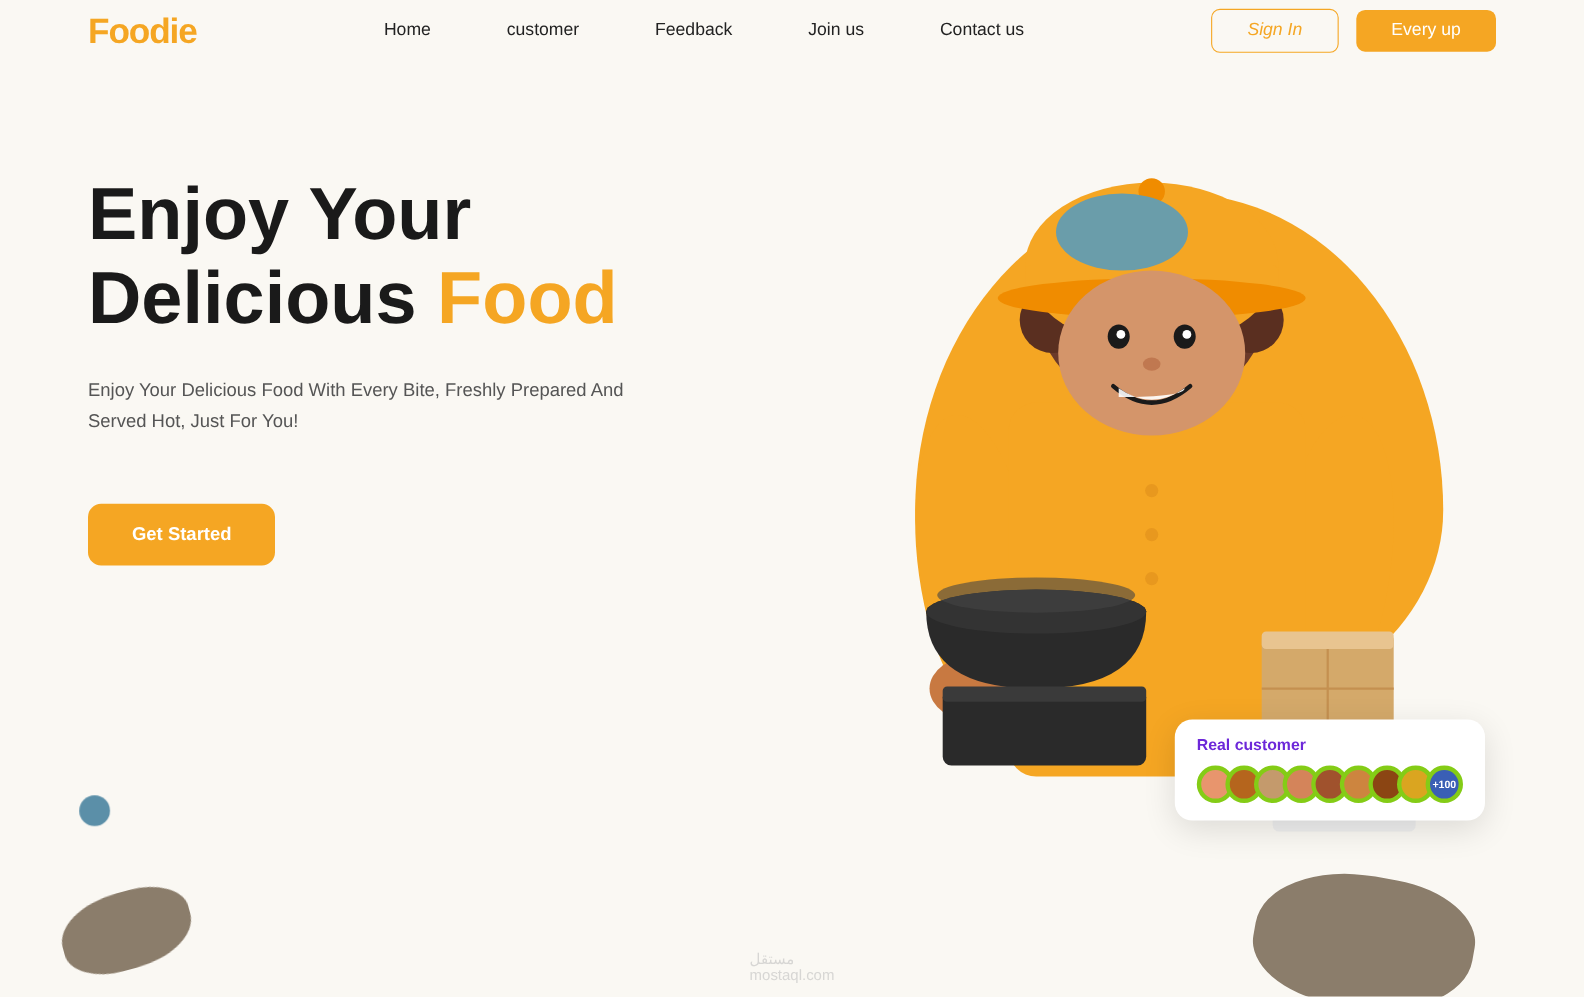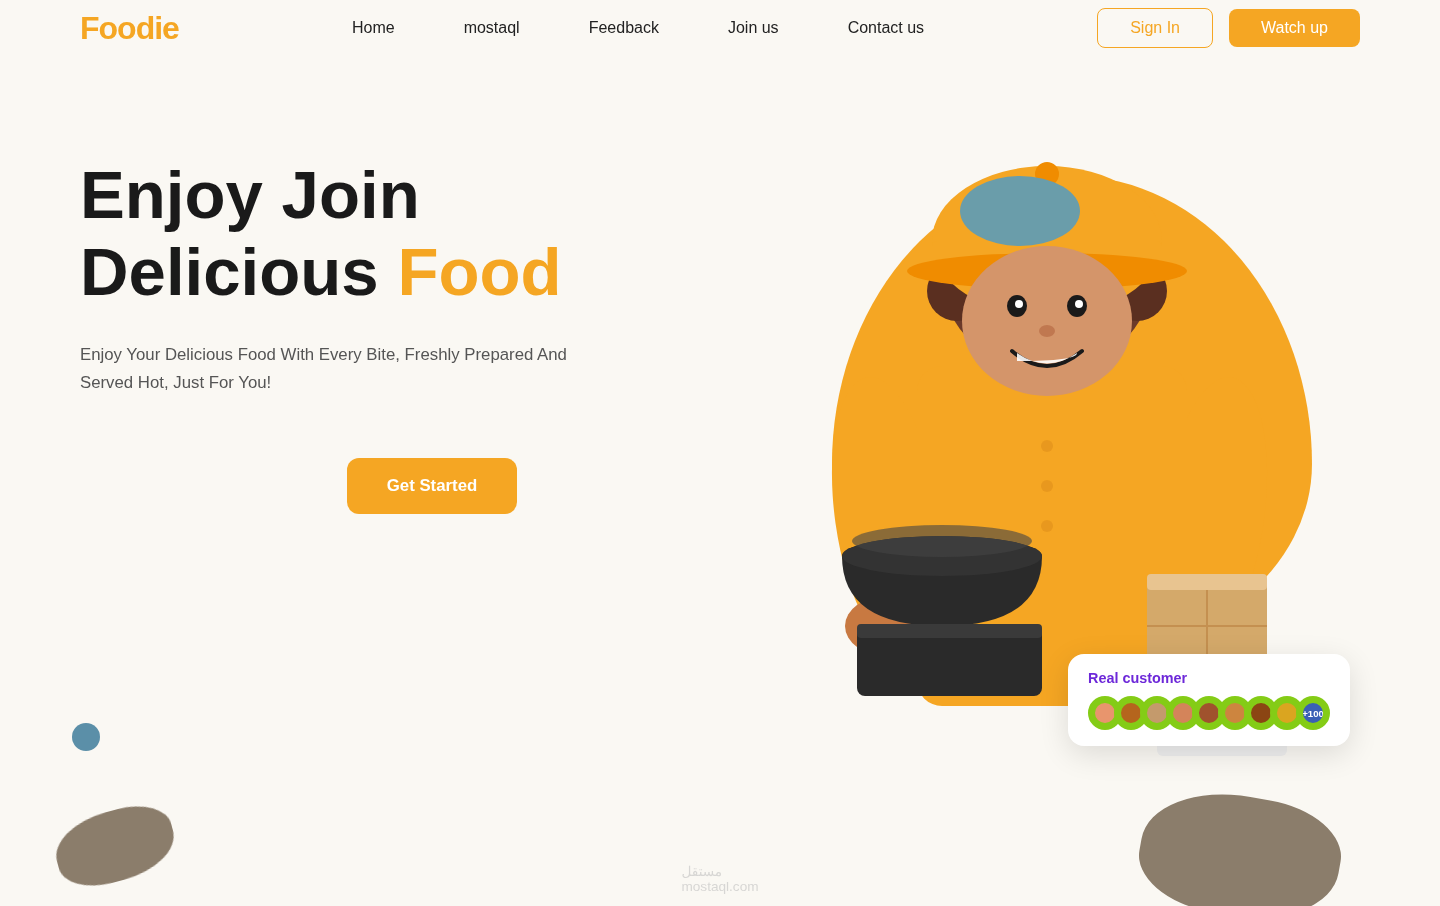--- a/index.html
+++ b/index.html
@@ -51,20 +51,21 @@
 
     .btn-signin {
       border: 1.5px solid #f5a623;
       background: transparent;
       color: #f5a623;
       padding: 10px 32px;
       border-radius: 8px;
       font-size: 1rem;
       cursor: pointer;
       font-weight: 500;
+      font-style: italic;
     }
 
     .btn-signup {
       background: #f5a623;
       border: none;
       color: #fff;
       padding: 10px 32px;
       border-radius: 8px;
       font-size: 1rem;
       cursor: pointer;
@@ -103,23 +104,21 @@
     .hero-desc {
       font-size: 1.05rem;
       color: #555;
       line-height: 1.7;
       max-width: 520px;
       margin-bottom: 60px;
     }
 
     .hero-actions {
       display: flex;
-      align-items: center;
       gap: 48px;
-      flex-direction: column;
     }
 
     .btn-get-started {
       background: #f5a623;
       color: #fff;
       border: none;
       padding: 18px 40px;
       border-radius: 12px;
       font-size: 1.05rem;
       font-weight: 600;
@@ -254,21 +253,21 @@
 
     .customer-avatars {
       display: flex;
       align-items: center;
     }
 
     .avatar {
       width: 34px;
       height: 34px;
       border-radius: 50%;
-      border: 7px solid #84cc16;
+      border: 4px solid #84cc16;
       margin-left: -8px;
       display: flex;
       align-items: center;
       justify-content: center;
       font-size: 0.6rem;
       font-weight: 700;
       color: #fff;
       overflow: hidden;
     }
 
@@ -314,37 +313,37 @@
 
   </style>
 </head>
 <body>
 
 <nav>
   <div class="nav-logo">Foodie</div>
 
   <ul class="nav-links">
     <li><a href="#">Home</a></li>
-    <li><a href="#">mostaql</a></li>
+    <li><a href="#">customer</a></li>
     <li><a href="#">Feedback</a></li>
     <li><a href="#">Join us</a></li>
     <li><a href="#">Contact us</a></li>
   </ul>
 
   <div class="nav-actions">
     <button class="btn-signin">Sign In</button>
-    <button class="btn-signup">Watch up</button>
+    <button class="btn-signup">Every up</button>
   </div>
 </nav>
 
 <section class="hero">
 
   <div class="hero-left">
     <h1 class="hero-heading">
-      <span>Enjoy Join</span><br>
+      <span>Enjoy Your</span><br>
       <span>Delicious </span><span class="highlight">Food</span>
     </h1>
     <p class="hero-desc">Enjoy Your Delicious Food With Every Bite, Freshly Prepared And Served Hot, Just For You!</p>
 
     <div class="hero-actions">
       <button class="btn-get-started">Get Started</button>
 
     </div>
   </div>
 

